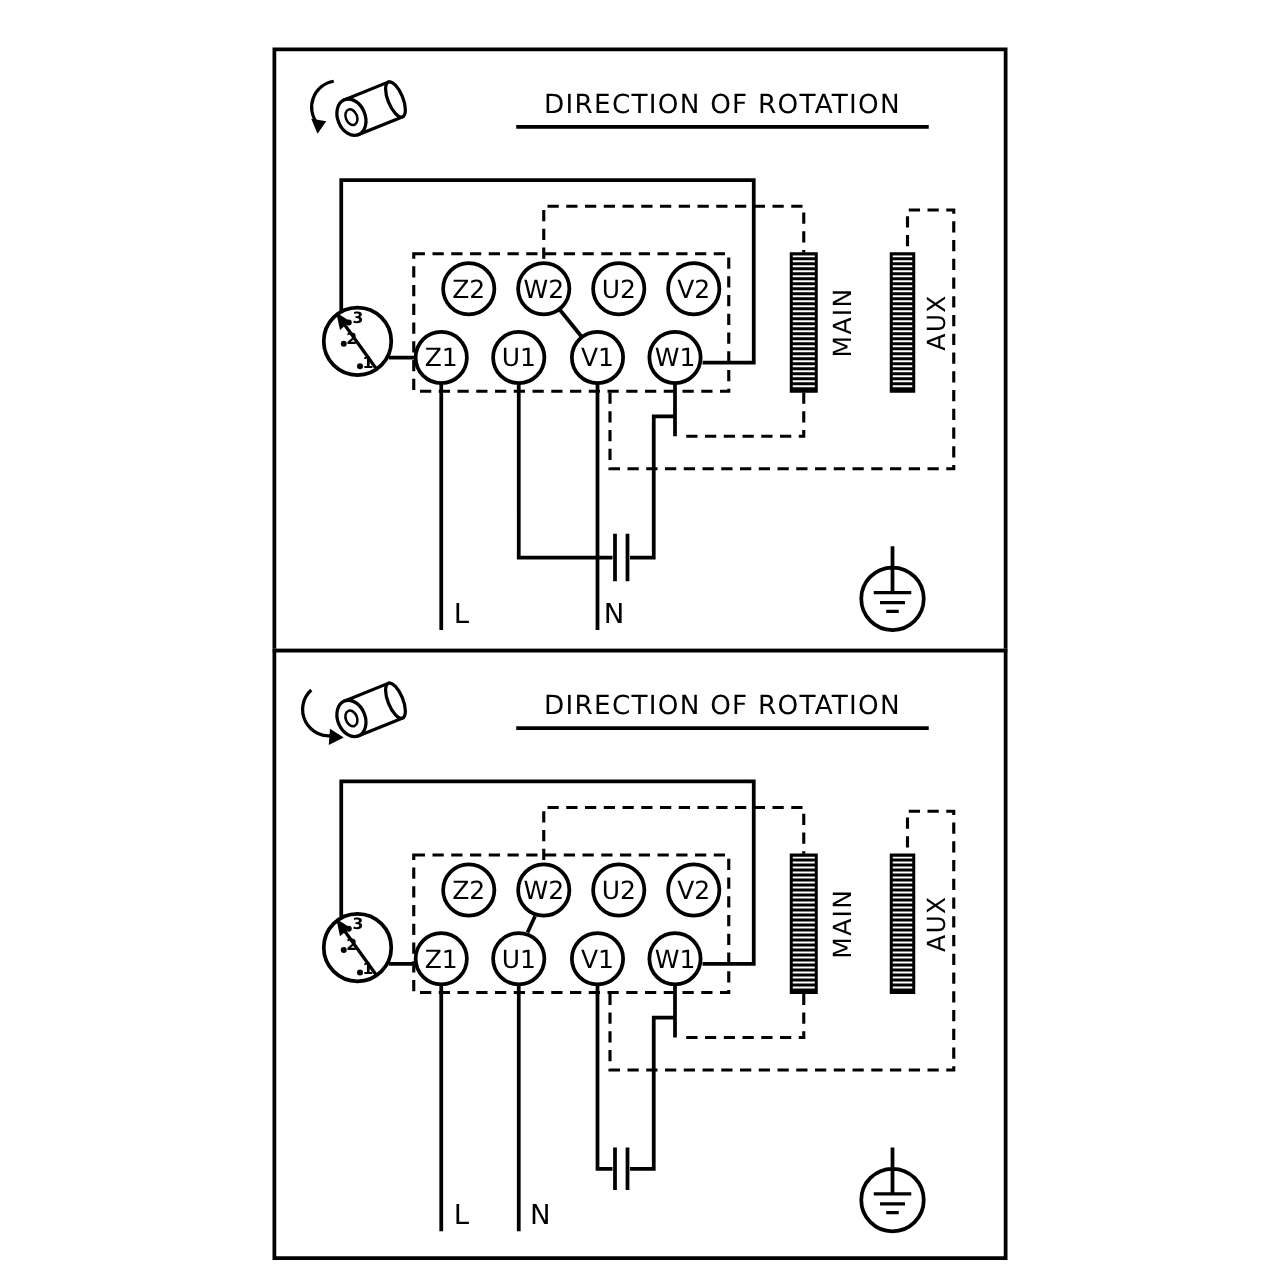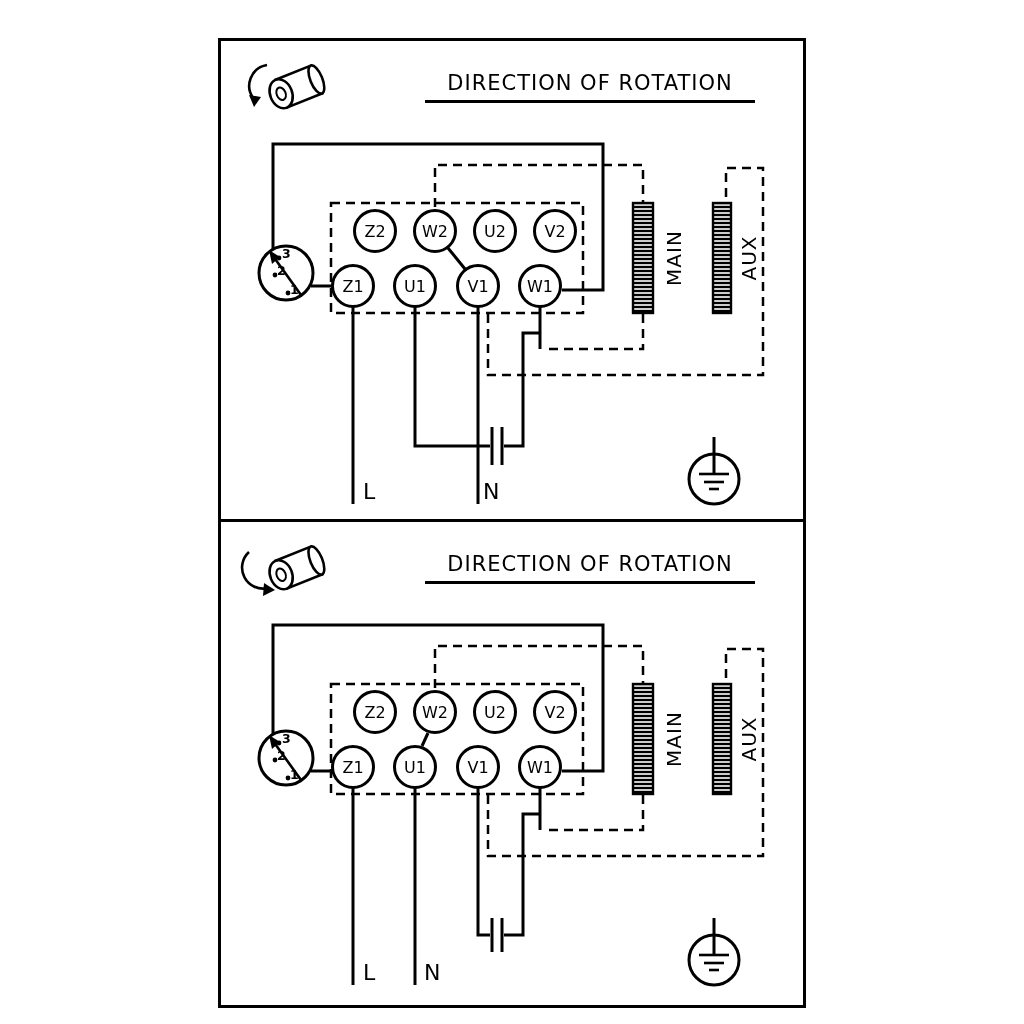--- a/index.html
+++ b/index.html
@@ -7,26 +7,26 @@
        font-family:"DejaVu Sans",sans-serif;color:#000;}
   .panel{position:absolute;left:218px;width:588px;border:3px solid #000;
          box-sizing:border-box;background:#fff;overflow:hidden;}
   #panel0{top:38px;height:484px;}
   #panel1{top:519px;height:489px;}
   .wires{position:absolute;left:0;top:0;z-index:1;}
   .wire{stroke:#000;stroke-width:3;fill:none;}
   .thin{stroke:#000;stroke-width:2.6;fill:none;}
   .dash{stroke:#000;stroke-width:2.5;fill:none;stroke-dasharray:9 6;}
   .node{fill:#fff;stroke:#000;stroke-width:3;}
-  .title{position:absolute;left:204px;top:30px;width:330px;text-align:center;
+  .title{position:absolute;left:192px;top:30px;width:330px;text-align:center;
          font-size:21px;letter-spacing:1px;border-bottom:3px solid #000;
          padding-bottom:5px;z-index:4;white-space:nowrap;}
   .term{position:absolute;width:44px;height:44px;box-sizing:border-box;
         border:3px solid #000;border-radius:50%;background:#fff;display:flex;
-        align-items:center;justify-content:center;font-size:16px;z-index:3;}
+        align-items:center;justify-content:center;font-size:20px;z-index:3;}
   .vlabel{position:absolute;width:120px;height:26px;line-height:26px;
           text-align:center;font-size:20px;letter-spacing:1px;
           transform:rotate(-90deg);z-index:4;}
   .plabel{position:absolute;font-size:22px;z-index:4;}
   .swnum{position:absolute;font-size:12.5px;font-weight:bold;z-index:4;}
 </style>
 </head>
 <body>
 
 <section class="panel" id="panel0">

